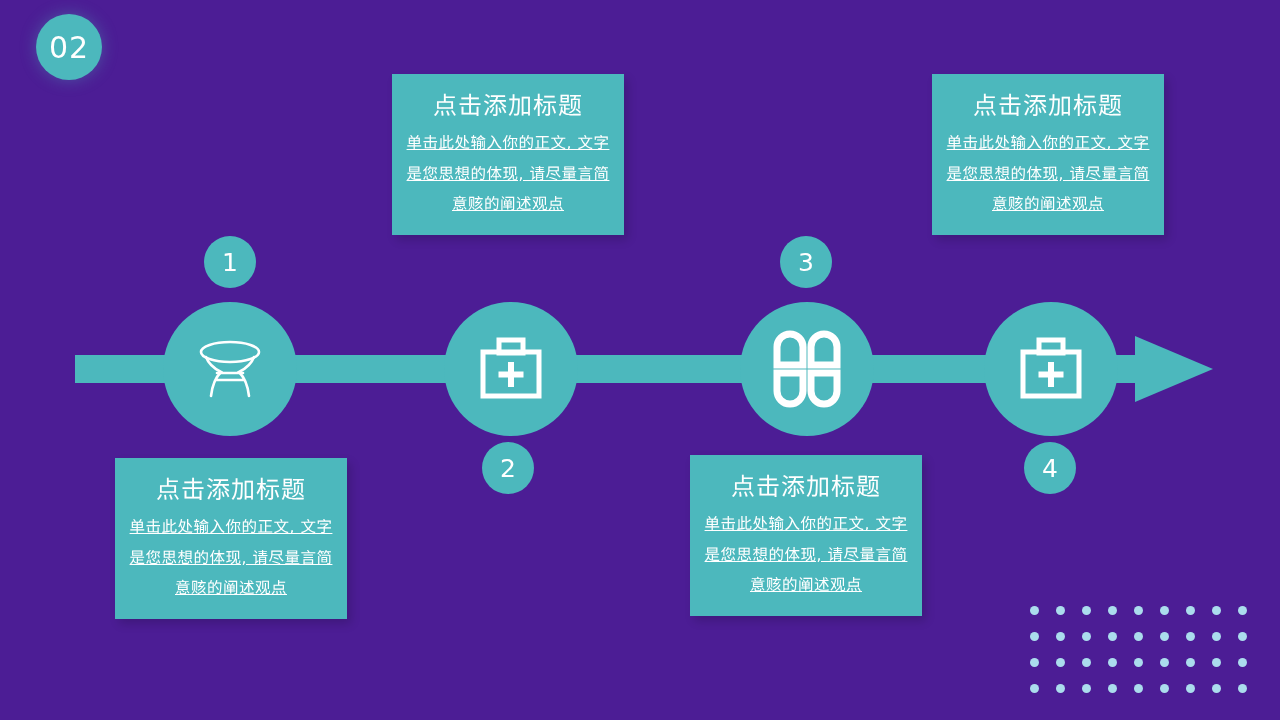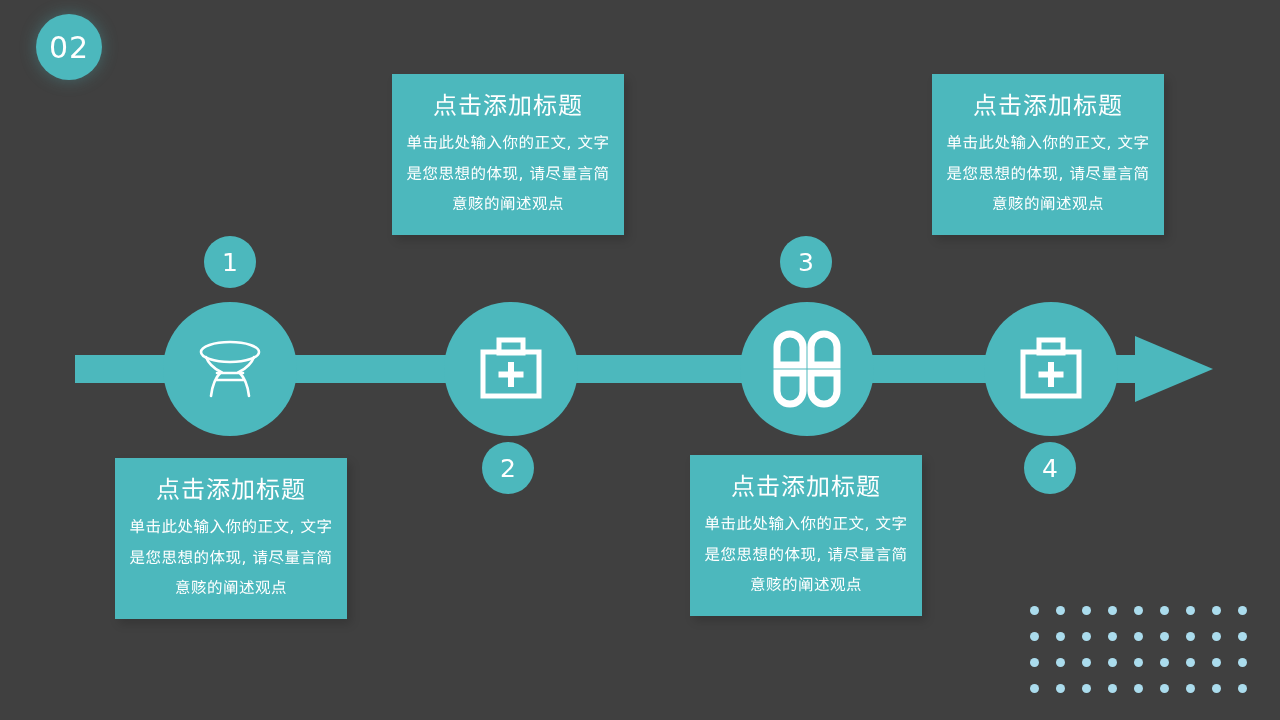--- a/index.html
+++ b/index.html
@@ -11,21 +11,21 @@
     width: 1280px;
     height: 720px;
     background: #ffffff;
     font-family: "Liberation Sans", "DejaVu Sans", sans-serif;
     overflow: hidden;
   }
   .slide {
     position: relative;
     width: 1280px;
     height: 720px;
-    background: #404040;
+    background: #4c1d95;
     overflow: hidden;
   }
 
   
   .header {
     position: absolute;
     left: 36px;
     top: 14px;
     display: flex;
     align-items: center;
@@ -116,20 +116,21 @@
   .card-title {
     font-size: 24px;
     letter-spacing: 1px;
     margin-bottom: 6px;
     line-height: 1.35;
   }
   .card-body {
     font-size: 15.5px;
     line-height: 1.95;
     letter-spacing: 0.5px;
+    text-decoration: underline;
   }
 
   
   .dot-grid {
     position: absolute;
     left: 1030px;
     top: 606px;
     display: grid;
     grid-template-columns: repeat(9, 26px);
     grid-template-rows: repeat(4, 26px);

